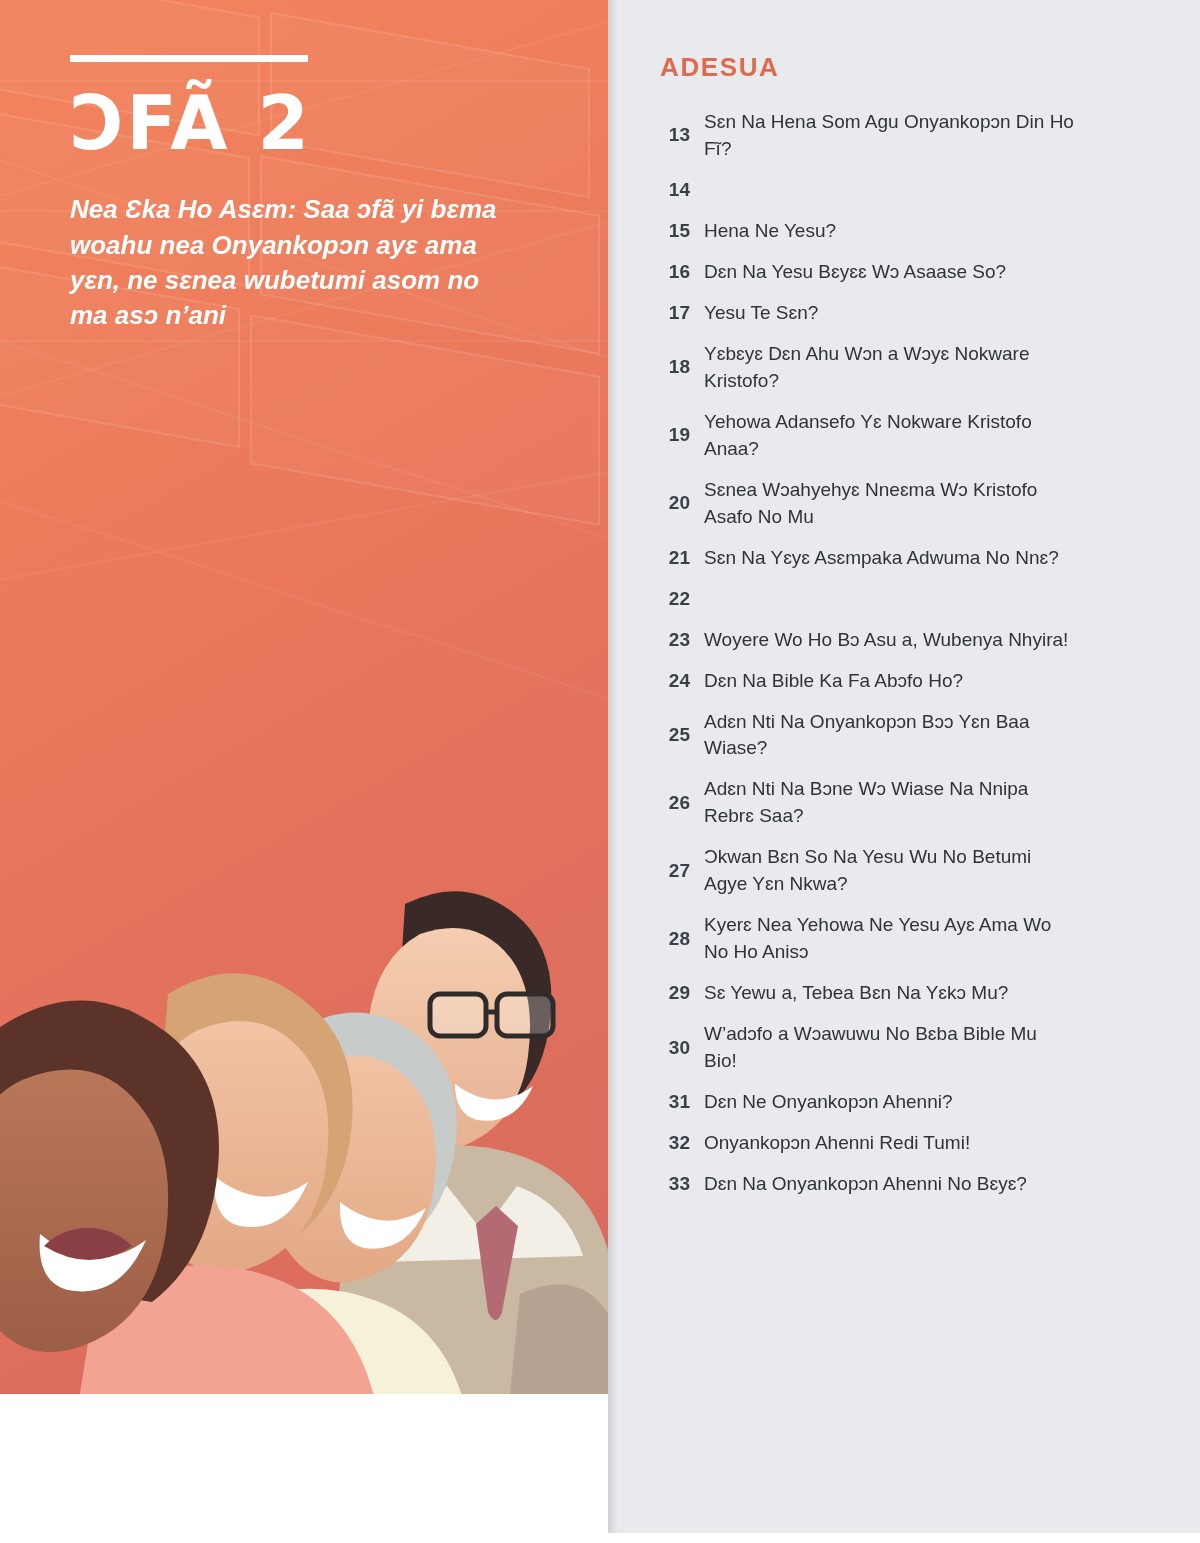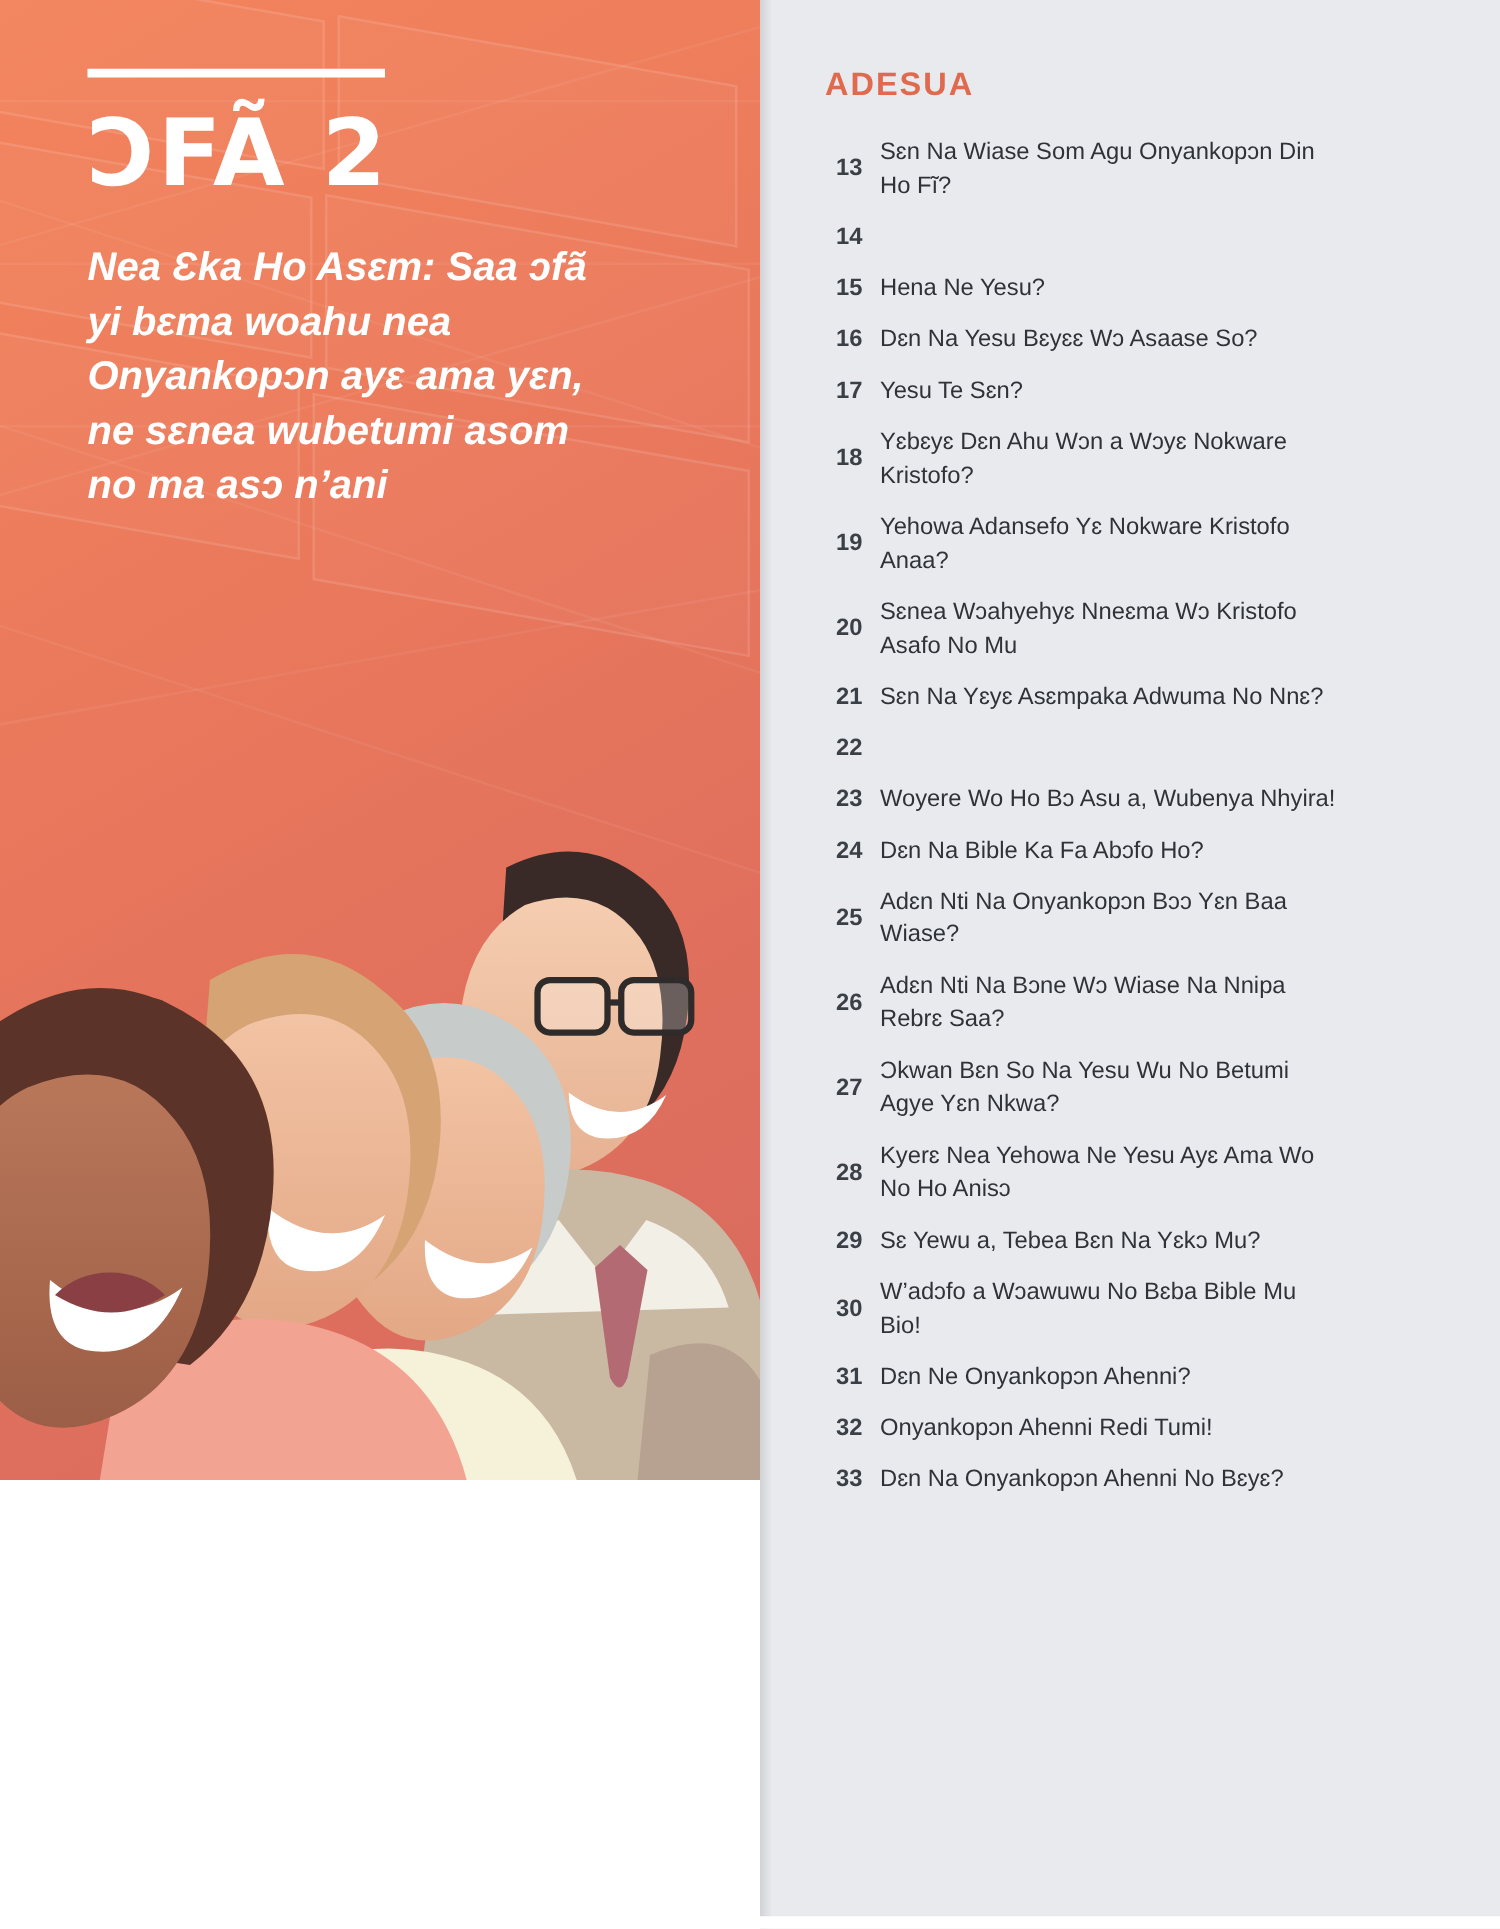--- a/index.html
+++ b/index.html
@@ -19,21 +19,21 @@
     width: 1200px;
     height: 1543px;
     display: flex;
     background: #ffffff;
   }
 
   
   .left-panel {
     position: relative;
     width: 608px;
-    height: 1184px;
+    height: 1394px;
     overflow: hidden;
     background: linear-gradient(150deg, #f3845d 0%, #ef7f5c 20%, #e8775c 45%, #e0705d 70%, #d76a60 100%);
     flex: 0 0 608px;
   }
   
   .bg-lines {
     position: absolute;
     inset: 0;
     opacity: 0.35;
     pointer-events: none;
@@ -75,21 +75,21 @@
   .chapter-title {
     font-size: 74px;
     font-weight: 700;
     color: #ffffff;
     letter-spacing: 2px;
     line-height: 0.95;
     margin: 0 0 34px 0;
     font-family: "DejaVu Sans", sans-serif;
   }
   .chapter-sub {
-    font-size: 32px;
+    font-size: 26px;
     line-height: 1.36;
     font-style: italic;
     font-weight: 700;
     color: #ffffff;
     margin: 0;
     max-width: 430px;
   }
 
   
   .illustration {
@@ -280,21 +280,21 @@
     </div>
   </div>
 
   <div class="right-panel">
     <div class="divider-shadow"></div>
     <h2 class="contents-heading">ADESUA</h2>
 
     <ul class="toc" id="toc-list">
         <li class="toc-item">
           <span class="toc-num">13</span>
-          <span class="toc-title">Sɛn Na Wiase Som Agu Onyankopɔn Din Ho Fĩ?</span>
+          <span class="toc-title">Sɛn Na Hena Som Agu Onyankopɔn Din Ho Fĩ?</span>
         </li>
         <li class="toc-item">
           <span class="toc-num">14</span>
         </li>
         <li class="toc-item">
           <span class="toc-num">15</span>
           <span class="toc-title">Hena Ne Yesu?</span>
         </li>
         <li class="toc-item">
           <span class="toc-num">16</span>

